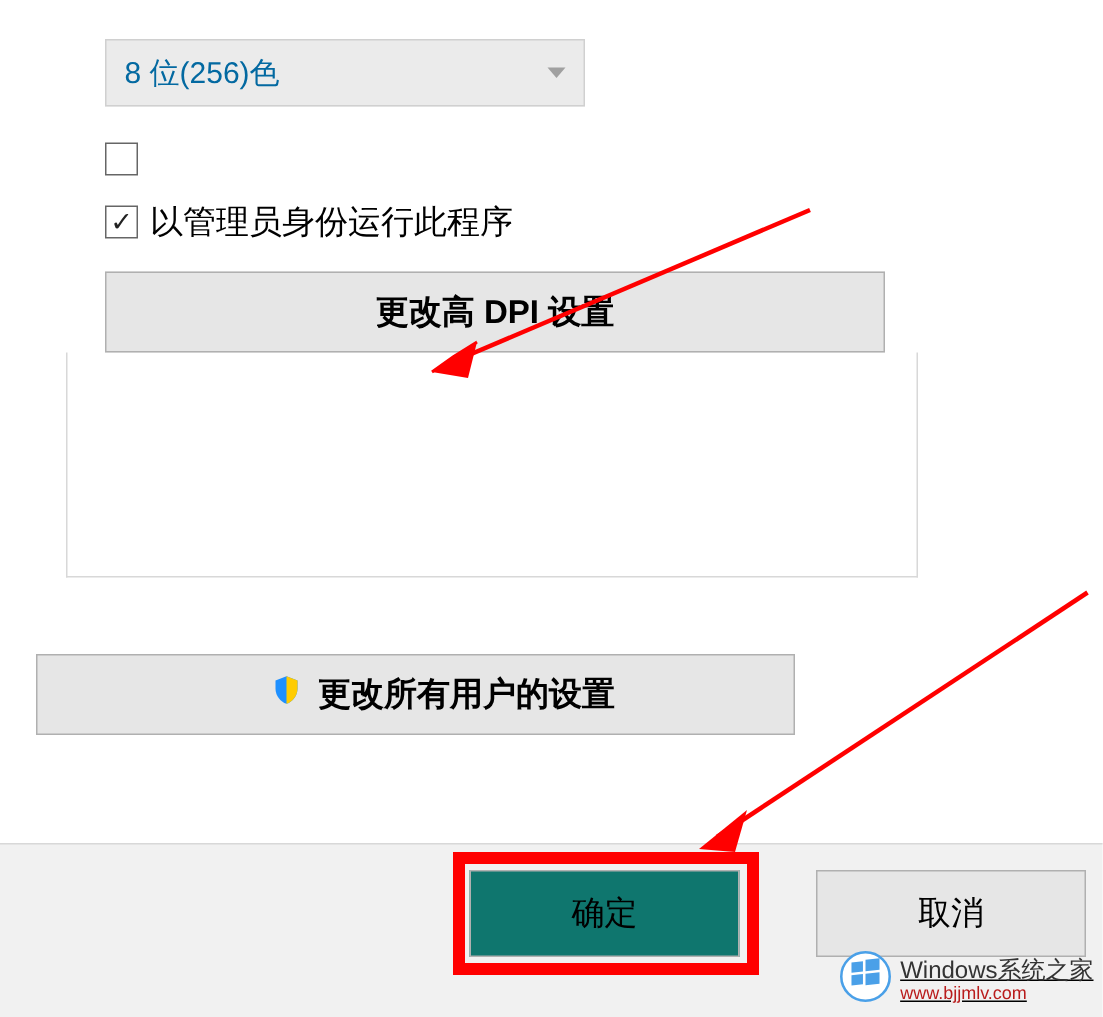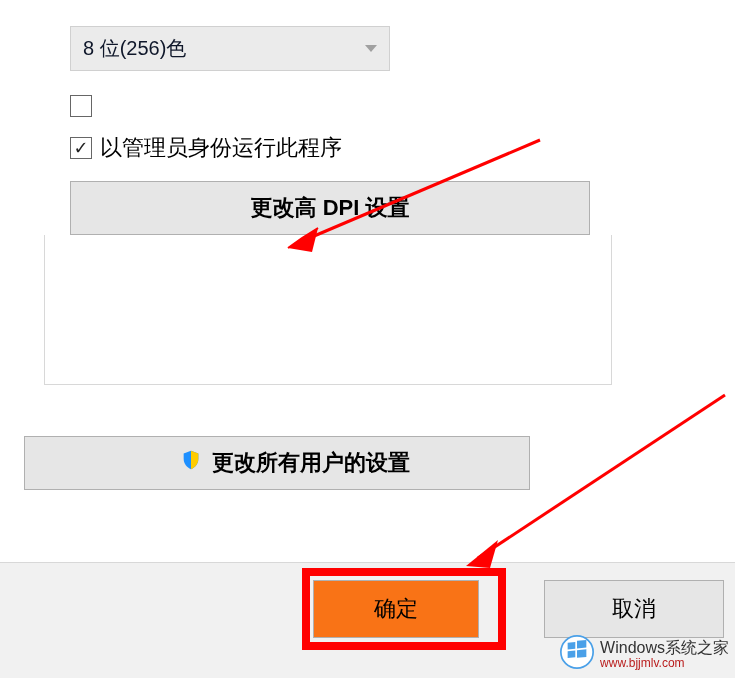--- a/index.html
+++ b/index.html
@@ -51,21 +51,21 @@
     .dropdown {
       width: 320px;
       height: 45px;
       background: #ebebeb;
       border: 1px solid #d0d0d0;
       display: flex;
       align-items: center;
       justify-content: space-between;
       padding: 0 12px;
       margin: 6px 0 24px 0;
-      color: #0f172a;
+      color: #0369a1;
       font-size: 20px;
     }
     .chevron-down {
       width: 0;
       height: 0;
       border-left: 6px solid transparent;
       border-right: 6px solid transparent;
       border-top: 7px solid #a0a0a0;
     }
     .wide-button {
@@ -116,23 +116,23 @@
       top: 562px;
       width: 735px;
       height: 116px;
       background: #f1f1f1;
       border-top: 1px solid #d8d8d8;
     }
     .ok-button {
       position: absolute;
       left: 313px;
       top: 580px;
-      width: 166px;
+      width: 180px;
       height: 58px;
-      background: #f97316;
+      background: #0f766e;
       border: 1px solid #b0b0b0;
       display: flex;
       align-items: center;
       justify-content: center;
       font-size: 22px;
       cursor: pointer;
       z-index: 2;
     }
     .ok-highlight {
       position: absolute;
@@ -171,20 +171,21 @@
       display: flex;
       align-items: center;
       gap: 6px;
       z-index: 10;
       background: rgba(255,255,255,0.0);
     }
     .watermark-text {
       display: flex;
       flex-direction: column;
       line-height: 1.1;
+      text-decoration: underline;
     }
     .watermark-title {
       font-size: 16px;
       color: #333;
     }
     .watermark-url {
       font-size: 12px;
       color: #b91c1c;
     }
   </style>

